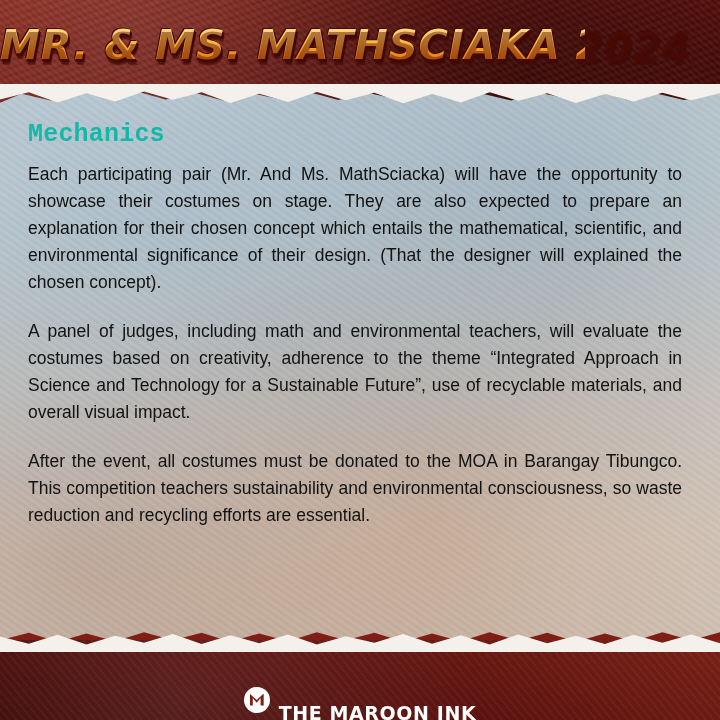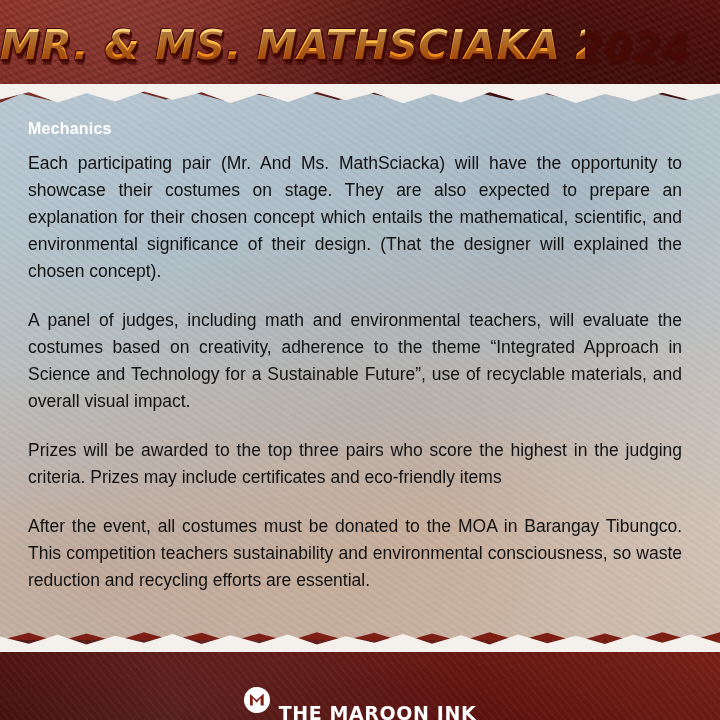--- a/index.html
+++ b/index.html
@@ -125,24 +125,24 @@
   
   .content {
     position: absolute;
     top: 120px;
     left: 28px;
     width: 664px;
     z-index: 5;
     color: #111;
   }
   .heading {
-    font-family: Liberation Sans, sans-serif;
+    font-family: Liberation Mono, monospace;
     font-weight: bold;
-    font-size: 16px;
-    color: #ffffff;
+    font-size: 25px;
+    color: #14b8a6;
     margin: 0 0 12px 0;
     letter-spacing: 0.2px;
   }
   .para {
     font-family: "Liberation Sans", sans-serif;
     font-size: 17.5px;
     line-height: 27px;
     text-align: justify;
     text-justify: inter-word;
     color: #121212;
@@ -228,21 +228,20 @@
 
   <div class="paper"></div>
 
   <div class="content">
     <h2 class="heading">Mechanics</h2>
 
     <p class="para">Each participating pair (Mr. And Ms. MathSciacka) will have the opportunity to showcase their costumes on stage. They are also expected to prepare an explanation for their chosen concept which entails the mathematical, scientific, and environmental significance of their design. (That the designer will explained the chosen concept).</p>
 
     <p class="para">A panel of judges, including math and environmental teachers, will evaluate the costumes based on creativity, adherence to the theme “Integrated Approach in Science and Technology for a Sustainable Future”, use of recyclable materials, and overall visual impact.</p>
 
-    <p class="para">Prizes will be awarded to the top three pairs who score the highest in the judging criteria. Prizes may include certificates and eco-friendly items</p>
 
     <p class="para">After the event, all costumes must be donated to the MOA in Barangay Tibungco. This competition teachers sustainability and environmental consciousness, so waste reduction and recycling efforts are essential.</p>
   </div>
 
   <div class="tear-bottom"></div>
 
   <div class="bottom-band"></div>
 
   <div class="footer">
     <div class="footer-logo"></div>

